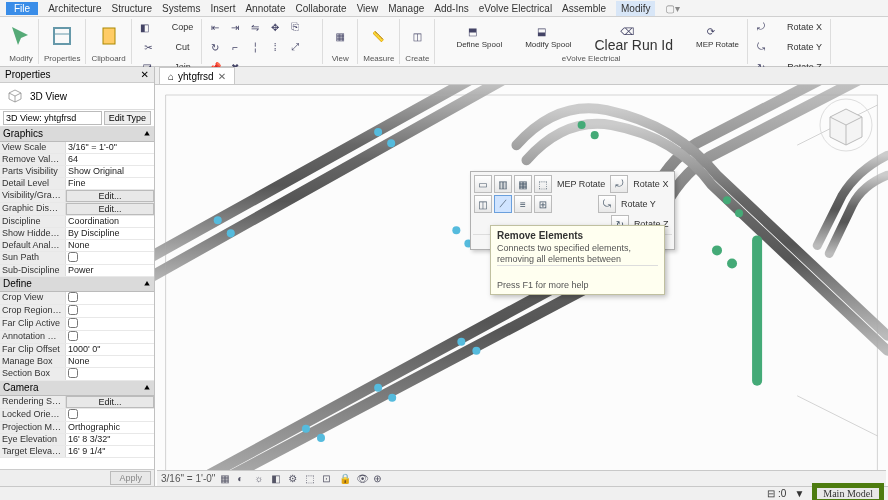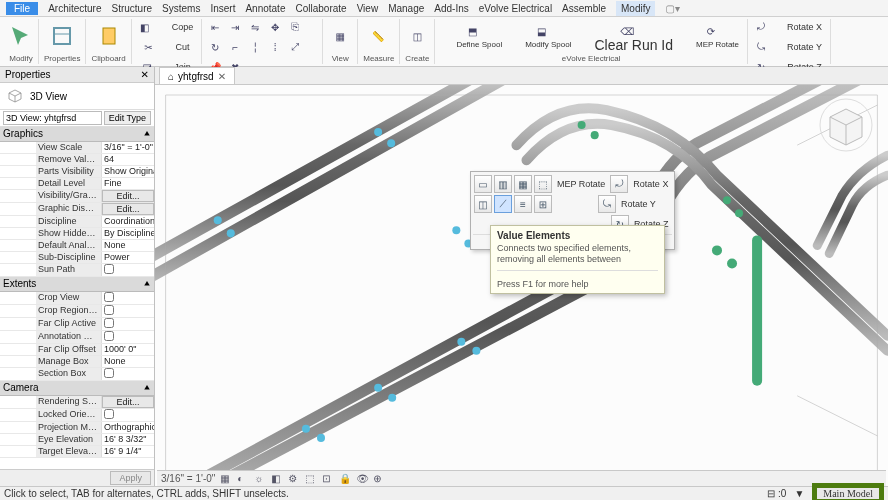--- a/index.html
+++ b/index.html
@@ -29,21 +29,21 @@
 
 .pane-title { background: #e8e8e8; border-bottom: 1px solid #ccc; padding: 2px 5px; font-size: 10px; display: flex; align-items: center; justify-content: space-between; }
 .prop-header { display: flex; align-items: center; gap: 6px; padding: 4px 6px; background: #fff; border-bottom: 1px solid #ddd; }
 .prop-header .cube { width: 18px; height: 18px; color: #888; }
 .selector-row { display: flex; align-items: center; background: #fff; border-bottom: 1px solid #ddd; padding: 1px 3px; }
 .selector-row .sel { flex: 1; border: 1px solid #bbb; background: #fff; font-size: 9px; padding: 1px 2px; }
 .selector-row .btn { border: 1px solid #bbb; background: #eee; font-size: 9px; padding: 1px 4px; margin-left: 2px; }
 .prop-grid { flex: 1; overflow-y: auto; background: #fff; }
 .prop-cat { background: #dadada; font-size: 9px; padding: 1px 3px; border-bottom: 1px solid #bbb; display: flex; justify-content: space-between; }
 .prop-row { display: flex; border-bottom: 1px solid #e8e8e8; min-height: 12px; }
-.prop-row .k { width: 66px; font-size: 9px; padding: 0 2px; background: #ececec; color: #333; overflow: hidden; white-space: nowrap; text-overflow: ellipsis; border-right: 1px solid #ddd; margin-left: 36px; }
+.prop-row .k { width: 66px; font-size: 9px; padding: 0 2px; background: #ececec; color: #333; overflow: hidden; white-space: nowrap; text-overflow: ellipsis; border-right: 1px solid #ddd; }
 .prop-row .v { flex: 1; font-size: 9px; padding: 0 2px; background: #fff; color: #222; overflow: hidden; white-space: nowrap; }
 .prop-row .v.btn { background: #e8e8e8; text-align: center; border: 1px solid #bbb; margin: 0; }
 .prop-row .v input[type=checkbox] { width: 10px; height: 10px; }
 .prop-help { color: #0066cc; font-size: 9px; padding: 2px 4px; text-decoration: underline; }
 .apply-row { display: flex; justify-content: flex-end; padding: 1px 3px; background: #eee; border-top: 1px solid #ccc; }
 .apply-row .btn { border: 1px solid #bbb; background: #e8e8e8; font-size: 9px; padding: 1px 8px; color: #888; }
 
 
 .view-tabs { height: 18px; background: #eee; border-bottom: 1px solid #c8c8c8; display: flex; align-items: stretch; padding-left: 4px; gap: 4px; }
 .view-tab { display: flex; align-items: center; gap: 4px; background: #fff; border: 1px solid #c8c8c8; border-bottom: none; padding: 0 8px; font-size: 10px; }
@@ -58,21 +58,21 @@
 .quicktools .qt-row { display: flex; gap: 2px; padding: 1px; }
 .quicktools .qt-ico { width: 18px; height: 18px; border: 1px solid #bbb; background: linear-gradient(#fff,#e8e8e8); display: flex; align-items: center; justify-content: center; color: #456; }
 .quicktools .qt-ico.sel { background: #d0e4ff; border-color: #6a9fdc; }
 .quicktools .qt-txt { font-size: 9px; color: #333; padding: 0 3px; display: flex; align-items: center; }
 .quicktools .qt-label { font-size: 9px; text-align: center; padding: 1px 0; color: #444; border-top: 1px solid #ddd; }
 
 
 .tooltip { position: absolute; left: 335px; top: 140px; width: 175px; background: #fffff0; border: 1px solid #c0c0a0; box-shadow: 2px 2px 5px rgba(0,0,0,0.25); padding: 4px 6px; }
 .tooltip .tt-title { font-size: 10px; font-weight: bold; color: #333; margin-bottom: 2px; }
 .tooltip .tt-body { font-size: 9px; color: #555; line-height: 11px; }
-.tooltip .tt-foot { font-size: 9px; color: #555; margin-top: 5px; border-top: 1px solid #ddd; padding-top: 8px; }
+.tooltip .tt-foot { font-size: 9px; color: #555; border-top: 1px solid #ddd; padding-top: 14px; }
 
 
 .viewcube { position: absolute; right: 14px; top: 12px; width: 56px; height: 56px; }
 
 
 .statusbar { position: absolute; left: 0; right: 0; bottom: 0; height: 14px; background: #f0f0f0; border-top: 1px solid #c8c8c8; display: flex; align-items: center; padding: 0 4px; gap: 8px; font-size: 9px; color: #333; }
 .statusbar .hint { flex: 0 0 auto; }
 .statusbar .st-tab { border: 5px solid #4d7c0f; background: #e8e8e8; padding: 0 6px; font-size: 10px; font-family: Liberation Serif, serif; }
 
 
@@ -281,29 +281,29 @@
         </div>
         <div class="prop-row">
           <div class="k">Show Hidden Lines</div>
           <div class="v">By Discipline</div>
         </div>
         <div class="prop-row">
           <div class="k">Default Analysis Display St...</div>
           <div class="v">None</div>
         </div>
         <div class="prop-row">
+          <div class="k">Sun Path</div>
+          <div class="v"><input type="checkbox" style=""></div>
+        </div>
+        <div class="prop-row">
           <div class="k">Sub-Discipline</div>
           <div class="v">Power</div>
         </div>
-        <div class="prop-row">
-          <div class="k">Sun Path</div>
-          <div class="v"><input type="checkbox" style=""></div>
-        </div>
         <div class="prop-cat">
-          <span>Extents</span>
+          <span>Define</span>
           <span>⯅</span>
         </div>
         <div class="prop-row">
           <div class="k">Crop View</div>
           <div class="v"><input type="checkbox" style=""></div>
         </div>
         <div class="prop-row">
           <div class="k">Crop Region Visible</div>
           <div class="v"><input type="checkbox" style=""></div>
         </div>
@@ -447,21 +447,21 @@
           <span class="qt-txt">Rotate Y</span>
         </div>
         <div class="qt-row" style="justify-content:flex-end">
           <span class="qt-ico">↻</span>
           <span class="qt-txt">Rotate Z</span>
         </div>
         <div class="qt-label">Quick Tools</div>
       </div>
 
       <div class="tooltip">
-        <div class="tt-title">Value Elements</div>
+        <div class="tt-title">Remove Elements</div>
         <div class="tt-body">Connects two specified elements, removing all elements between</div>
         <div class="tt-foot">Press F1 for more help</div>
       </div>
 
       <div class="viewctrl">
         <span class="vc-item">3/16" = 1'-0"</span>
         <span class="vc-ico">▦</span>
         <span class="vc-ico">◐</span>
         <span class="vc-ico">☼</span>
         <span class="vc-ico">◧</span>
@@ -475,17 +475,16 @@
     </div>
   </div>
 </div>
 
 <div class="browser-tabs">
   <span class="bt">Project Browser - QA Testing - MEP Quick Toolset</span>
   <span class="bt active">Properties</span>
 </div>
 
 <div class="statusbar">
-  <span class="hint">Click to select, TAB for alternates, CTRL adds, SHIFT unselects.</span>
   <span style="margin-left:auto">⊟ :0</span>
   <span>▼</span>
   <span class="st-tab">Main Model</span>
 </div>
 
 </body></html>

